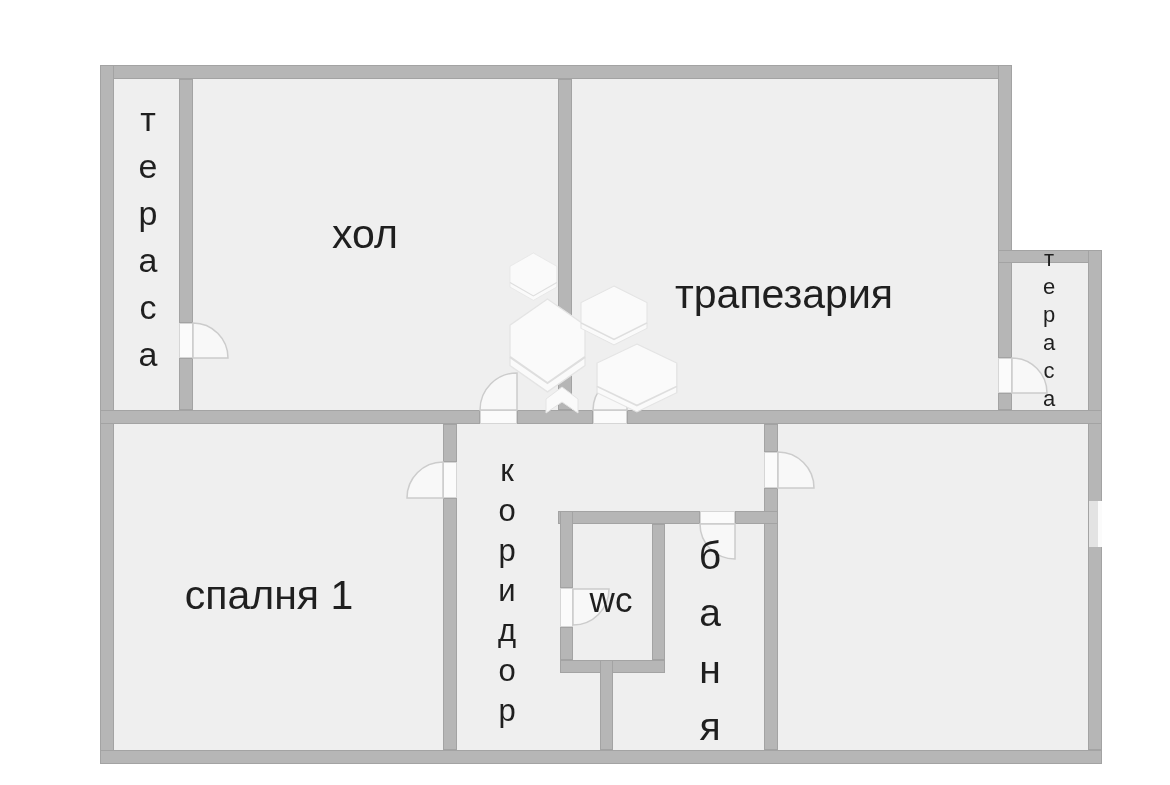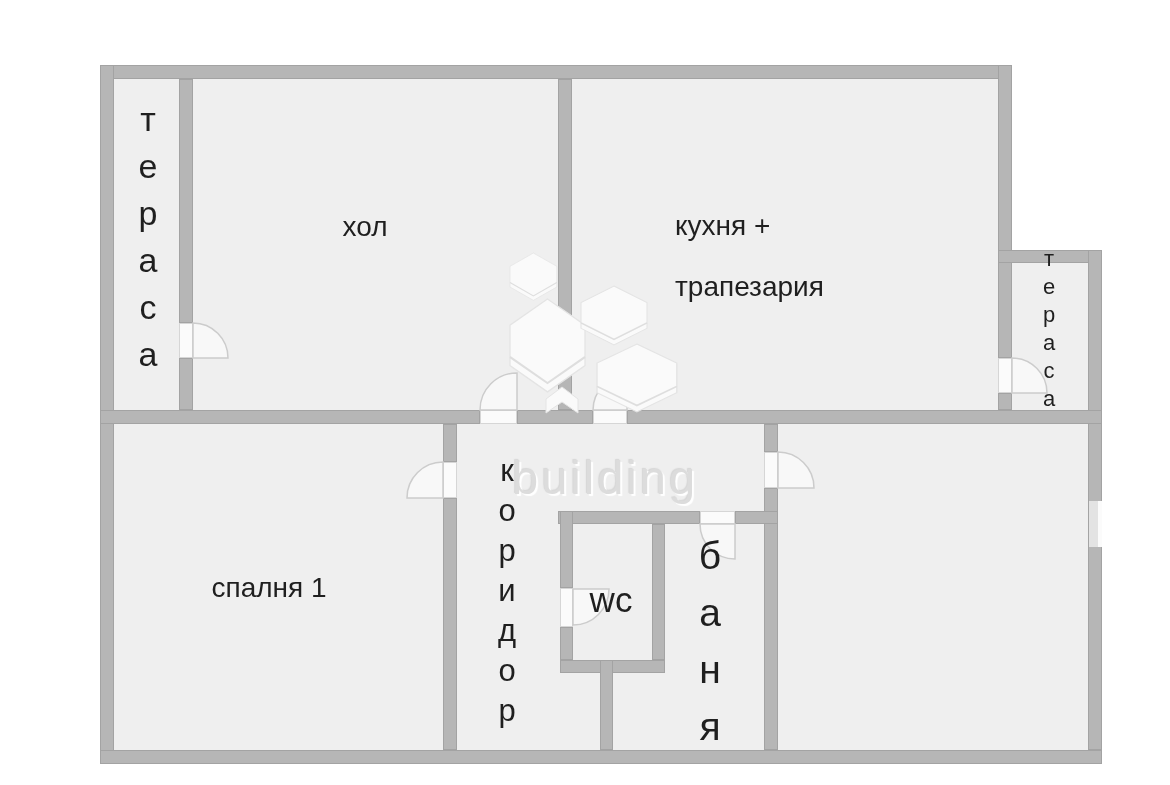--- a/index.html
+++ b/index.html
@@ -23,21 +23,21 @@
   .overlay{position:absolute;left:0;top:0;z-index:4;pointer-events:none;}
   .arc{fill:rgba(255,255,255,0.55);stroke:var(--arc-stroke);stroke-width:1.5;}
   .lg{fill:#fafafa;stroke:#e4e4e4;stroke-width:1;}
   .lgc{fill:none;stroke:#dedede;stroke-width:1.5;}
   .win{fill:#e3e3e3;}
   .win-sliver{fill:#fbfbfb;}
   .wm-text{position:absolute;z-index:5;color:var(--watermark);
     font-size:47px;letter-spacing:3px;
     text-shadow:2px 2px 1px #ffffff,-1px -1px 1px rgba(170,170,170,0.35);}
   .label{position:absolute;z-index:6;color:var(--label);text-align:center;}
-  .lbl-40{font-size:28px;}
+  .lbl-40{font-size:41px;}
   .vert div{text-align:center;}
 </style>
 </head>
 <body>
 
 <div class="plan">
 
   <div class="room" style="left:114px;top:79px;width:65px;height:331px;"></div>
   <div class="room" style="left:193px;top:79px;width:365px;height:331px;"></div>
   <div class="room" style="left:572px;top:79px;width:426px;height:331px;"></div>
@@ -109,32 +109,30 @@
       <g transform="translate(597,344) scale(1.33,1.06)">
         <path class="lg" d="M30,0 L60,18 L60,46 L30,64 L0,46 L0,18 Z"></path>
         <path class="lgc" d="M0,40 L30,58 L60,40"></path>
       </g>
       <g transform="translate(546,387)">
         <path class="lg" d="M0,12 L16,0 L32,12 L32,26 L16,15 L0,26 Z"></path>
       </g>
     </g>
   </svg>
 
-  <div class="wm-text" style="left:512px;top:450px;">building</div>
 
   <div class="label vert" style="left:128px;top:96px;width:40px;font-size:34px;line-height:47px;">
       <div>т</div>
       <div>е</div>
       <div>р</div>
       <div>а</div>
       <div>с</div>
       <div>а</div>
     </div>
   <div class="label lbl-40" style="left:305px;top:211px;width:120px;">хол</div>
-  <div class="label lbl-40" style="left:675px;top:210px;width:260px;text-align:left;">кухня +</div>
   <div class="label lbl-40" style="left:675px;top:271px;width:260px;text-align:left;">трапезария</div>
   <div class="label vert" style="left:1034px;top:245px;width:30px;font-size:22px;line-height:28px;">
       <div>т</div>
       <div>е</div>
       <div>р</div>
       <div>а</div>
       <div>с</div>
       <div>а</div>
     </div>
   <div class="label lbl-40" style="left:164px;top:572px;width:210px;">спалня 1</div>

